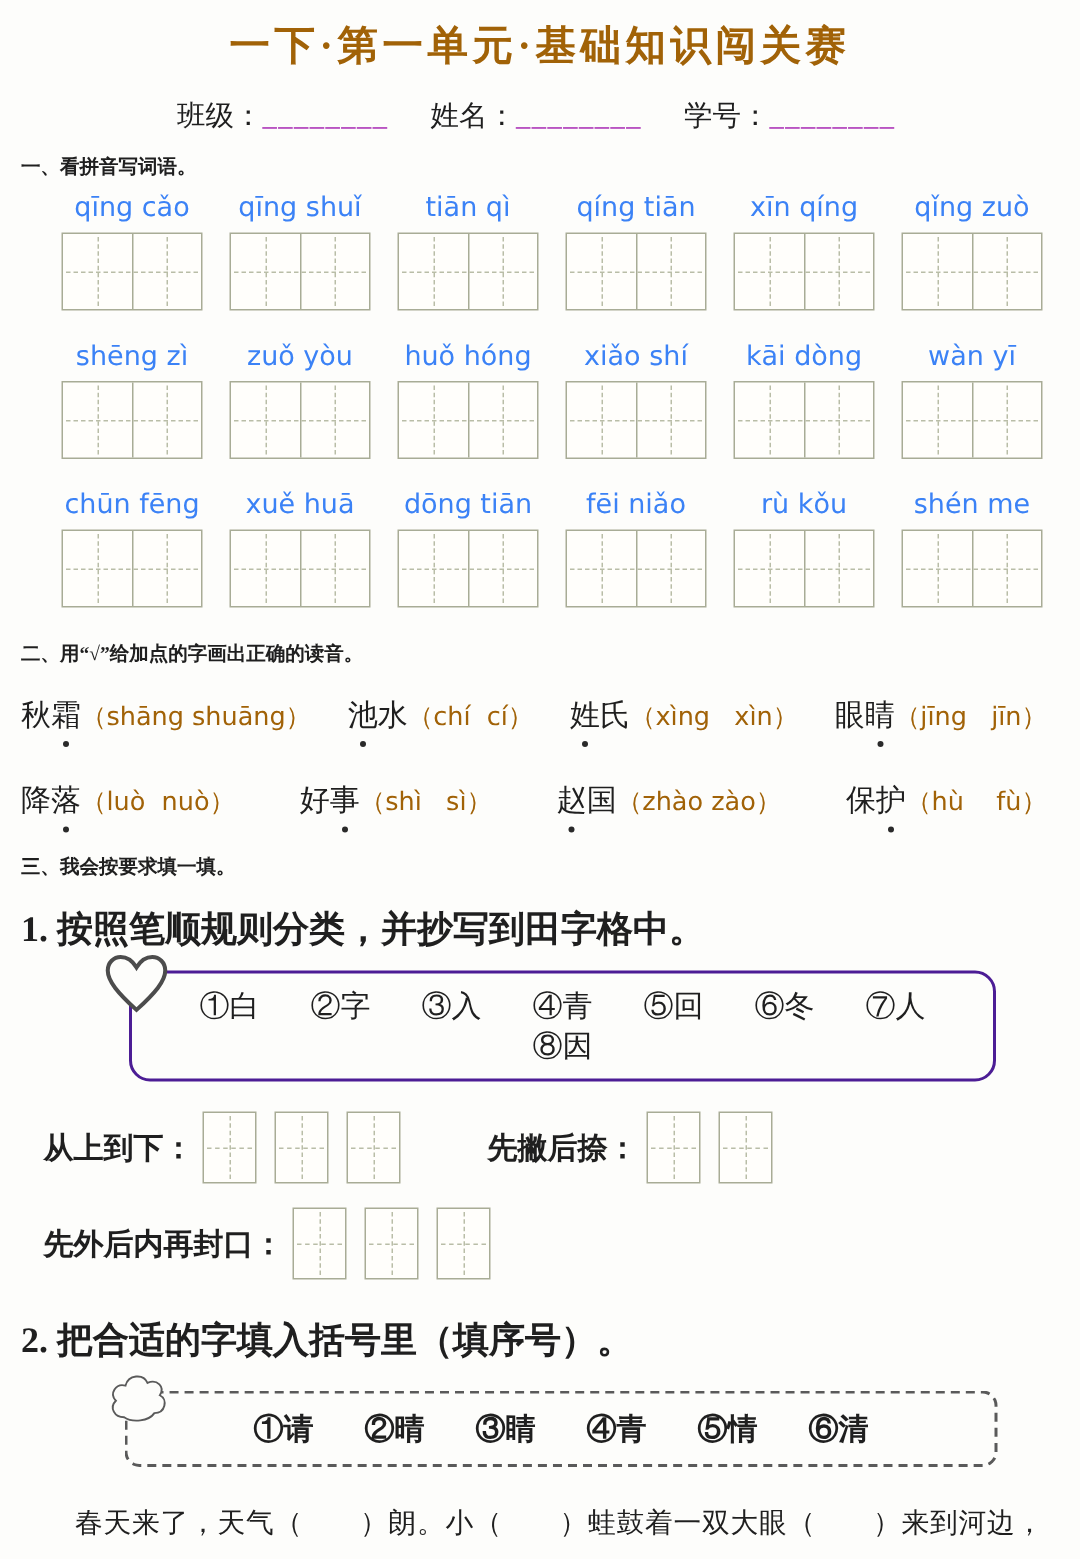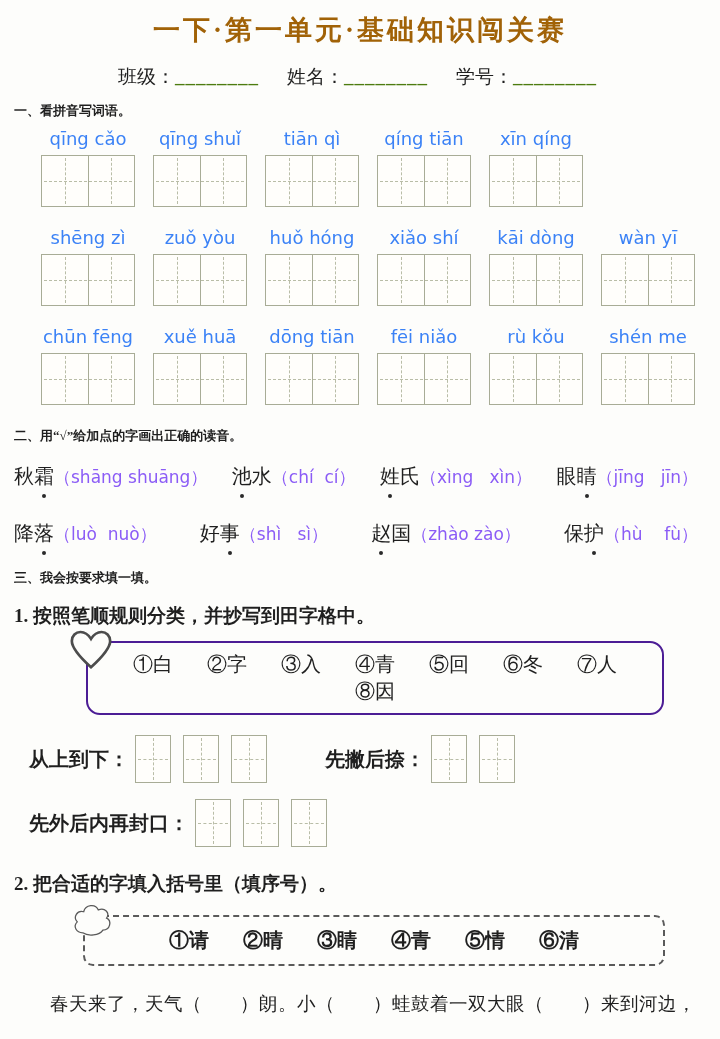--- a/index.html
+++ b/index.html
@@ -12,21 +12,21 @@
   body{
     width:720px;height:1039px;overflow:hidden;
     background:#fdfdfb;color:var(--ink);
     font-family:"Liberation Serif","DejaVu Serif",serif;
   }
   .page{position:relative;width:720px;height:1039px;padding:12px 8px 0 8px;}
 
   .title{text-align:center;font-size:27px;font-weight:bold;letter-spacing:3px;color:#a16207;}
 
   .info-line{margin:16px 0 0 110px;font-size:19px;display:flex;gap:28px;white-space:nowrap;}
-  .f-blank{color:#4d7c0f;letter-spacing:1px;font-weight:bold;}
+  .f-blank{color:#a21caf;letter-spacing:1px;}
 
   .sec-heading{font-size:13px;font-weight:bold;margin-top:12px;padding-left:6px;}
   .sec-heading.mt-lg{margin-top:22px;}
 
   
   .s1row{display:flex;gap:18px;padding-left:33px;margin-top:8px;}
   .s1row.mt{margin-top:20px;}
   .s1col{width:94px;display:flex;flex-direction:column;align-items:center;gap:6px;}
   .pinyin{font-family:"DejaVu Sans","Liberation Sans",sans-serif;font-size:18px;color:#3b82f6;white-space:nowrap;}
 
@@ -40,23 +40,23 @@
   .hline{position:absolute;left:2px;right:2px;top:50%;border-top:1px dashed var(--gd);}
 
   
   .s2row{display:flex;justify-content:space-between;align-items:baseline;margin-top:18px;padding:0 14px 0 6px;}
   .s2row.mt{margin-top:30px;}
   .s2item{white-space:nowrap;}
   .zh{font-size:20px;}
   .dotted{position:relative;display:inline-block;}
   .dotted::after{content:"";position:absolute;left:50%;bottom:-8px;transform:translateX(-50%);
     width:4px;height:4px;border-radius:50%;background:#2a2a2a;}
-  .reading{font-family:"DejaVu Sans","Liberation Sans",sans-serif;font-size:17px;color:#8b5cf6;white-space:pre;}
-
-  .q-prompt{font-size:19px;font-weight:bold;margin-top:16px;padding-left:6px;}
+  .reading{font-family:"DejaVu Sans","Liberation Sans",sans-serif;font-size:17px;color:#a16207;white-space:pre;}
+
+  .q-prompt{font-size:24px;font-weight:bold;margin-top:16px;padding-left:6px;}
   .q-prompt.mt-lg{margin-top:24px;}
 
   
   .bank{position:relative;margin-left:78px;width:578px;text-align:center;padding:8px 0;}
   .bank1{margin-top:12px;border:2px solid #4c1d95;border-radius:14px;}
   .bank2{margin-top:18px;margin-left:75px;width:582px;border:2px dashed #5a5a5a;border-radius:10px;padding:10px 0;font-weight:bold;}
   .bank-item{font-size:20px;margin:0 15px;white-space:nowrap;}
   .bank-icon{position:absolute;pointer-events:none;}
   .heart-icon{left:-20px;top:-16px;width:46px;height:46px;}
   .cloud-icon{left:-16px;top:-19px;width:44px;height:44px;}
@@ -130,20 +130,28 @@
 
       <div class="s1col">
         <div class="pinyin">xīn qíng</div>
         <div class="tzg tzg2">
           <div class="cell"></div>
           <div class="cell"></div>
           <div class="hline"></div>
         </div>
       </div>
 
+      <div class="s1col">
+        <div class="pinyin">qǐng zuò</div>
+        <div class="tzg tzg2">
+          <div class="cell"></div>
+          <div class="cell"></div>
+          <div class="hline"></div>
+        </div>
+      </div>
     </div>
 
   <div class="s1row mt">
 
       <div class="s1col">
         <div class="pinyin">shēng zì</div>
         <div class="tzg tzg2">
           <div class="cell"></div>
           <div class="cell"></div>
           <div class="hline"></div>

